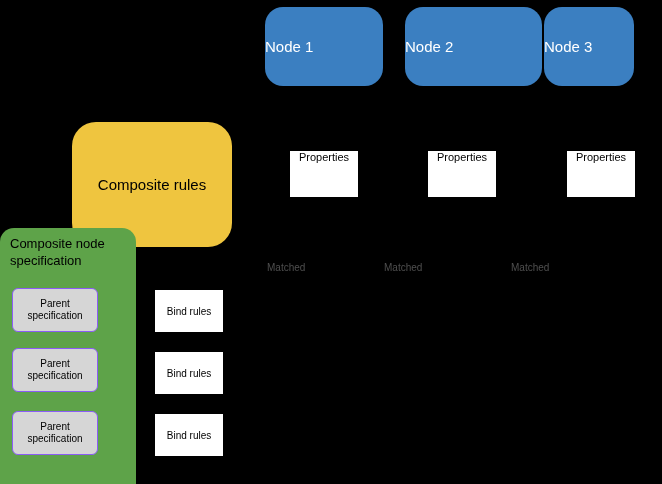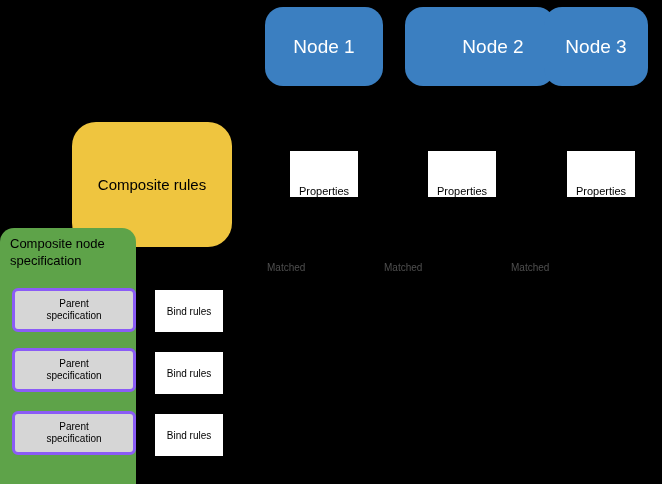--- a/index.html
+++ b/index.html
@@ -18,37 +18,37 @@
 
   
   .node {
     position: absolute;
     top: 7px;
     height: 79px;
     background: #3b7fc1;
     border-radius: 18px;
     display: flex;
     align-items: center;
-    justify-content: center;
+    justify-content: flex-start;
     color: #ffffff;
-    font-size: 19px;
+    font-size: 15px;
   }
   .node.n1 { left: 265px; width: 118px; }
-  .node.n2 { left: 405px; width: 124px; padding-left: 26px; }
-  .node.n3 { left: 544px; width: 104px; }
+  .node.n2 { left: 405px; width: 137px; }
+  .node.n3 { left: 544px; width: 90px; }
 
   
   .props {
     position: absolute;
     top: 151px;
     width: 68px;
     height: 46px;
     background: #ffffff;
     display: flex;
-    align-items: flex-end;
+    align-items: flex-start;
     justify-content: center;
     color: #000000;
     font-size: 11px;
   }
   .props.p1 { left: 290px; }
   .props.p2 { left: 428px; }
   .props.p3 { left: 567px; }
 
   
   .matched {
@@ -91,24 +91,24 @@
     padding: 8px 8px 0 10px;
     color: #000000;
     font-size: 13px;
     line-height: 1.3;
   }
 
   
   .parent {
     position: absolute;
     left: 12px;
-    width: 124px;
+    width: 86px;
     height: 44px;
     background: #d6d6d6;
-    border: 3px solid #8b5cf6;
+    border: 1px solid #8b5cf6;
     border-radius: 6px;
     box-sizing: border-box;
     display: flex;
     align-items: center;
     justify-content: center;
     text-align: center;
     color: #000000;
     font-size: 10px;
     line-height: 1.25;
   }

